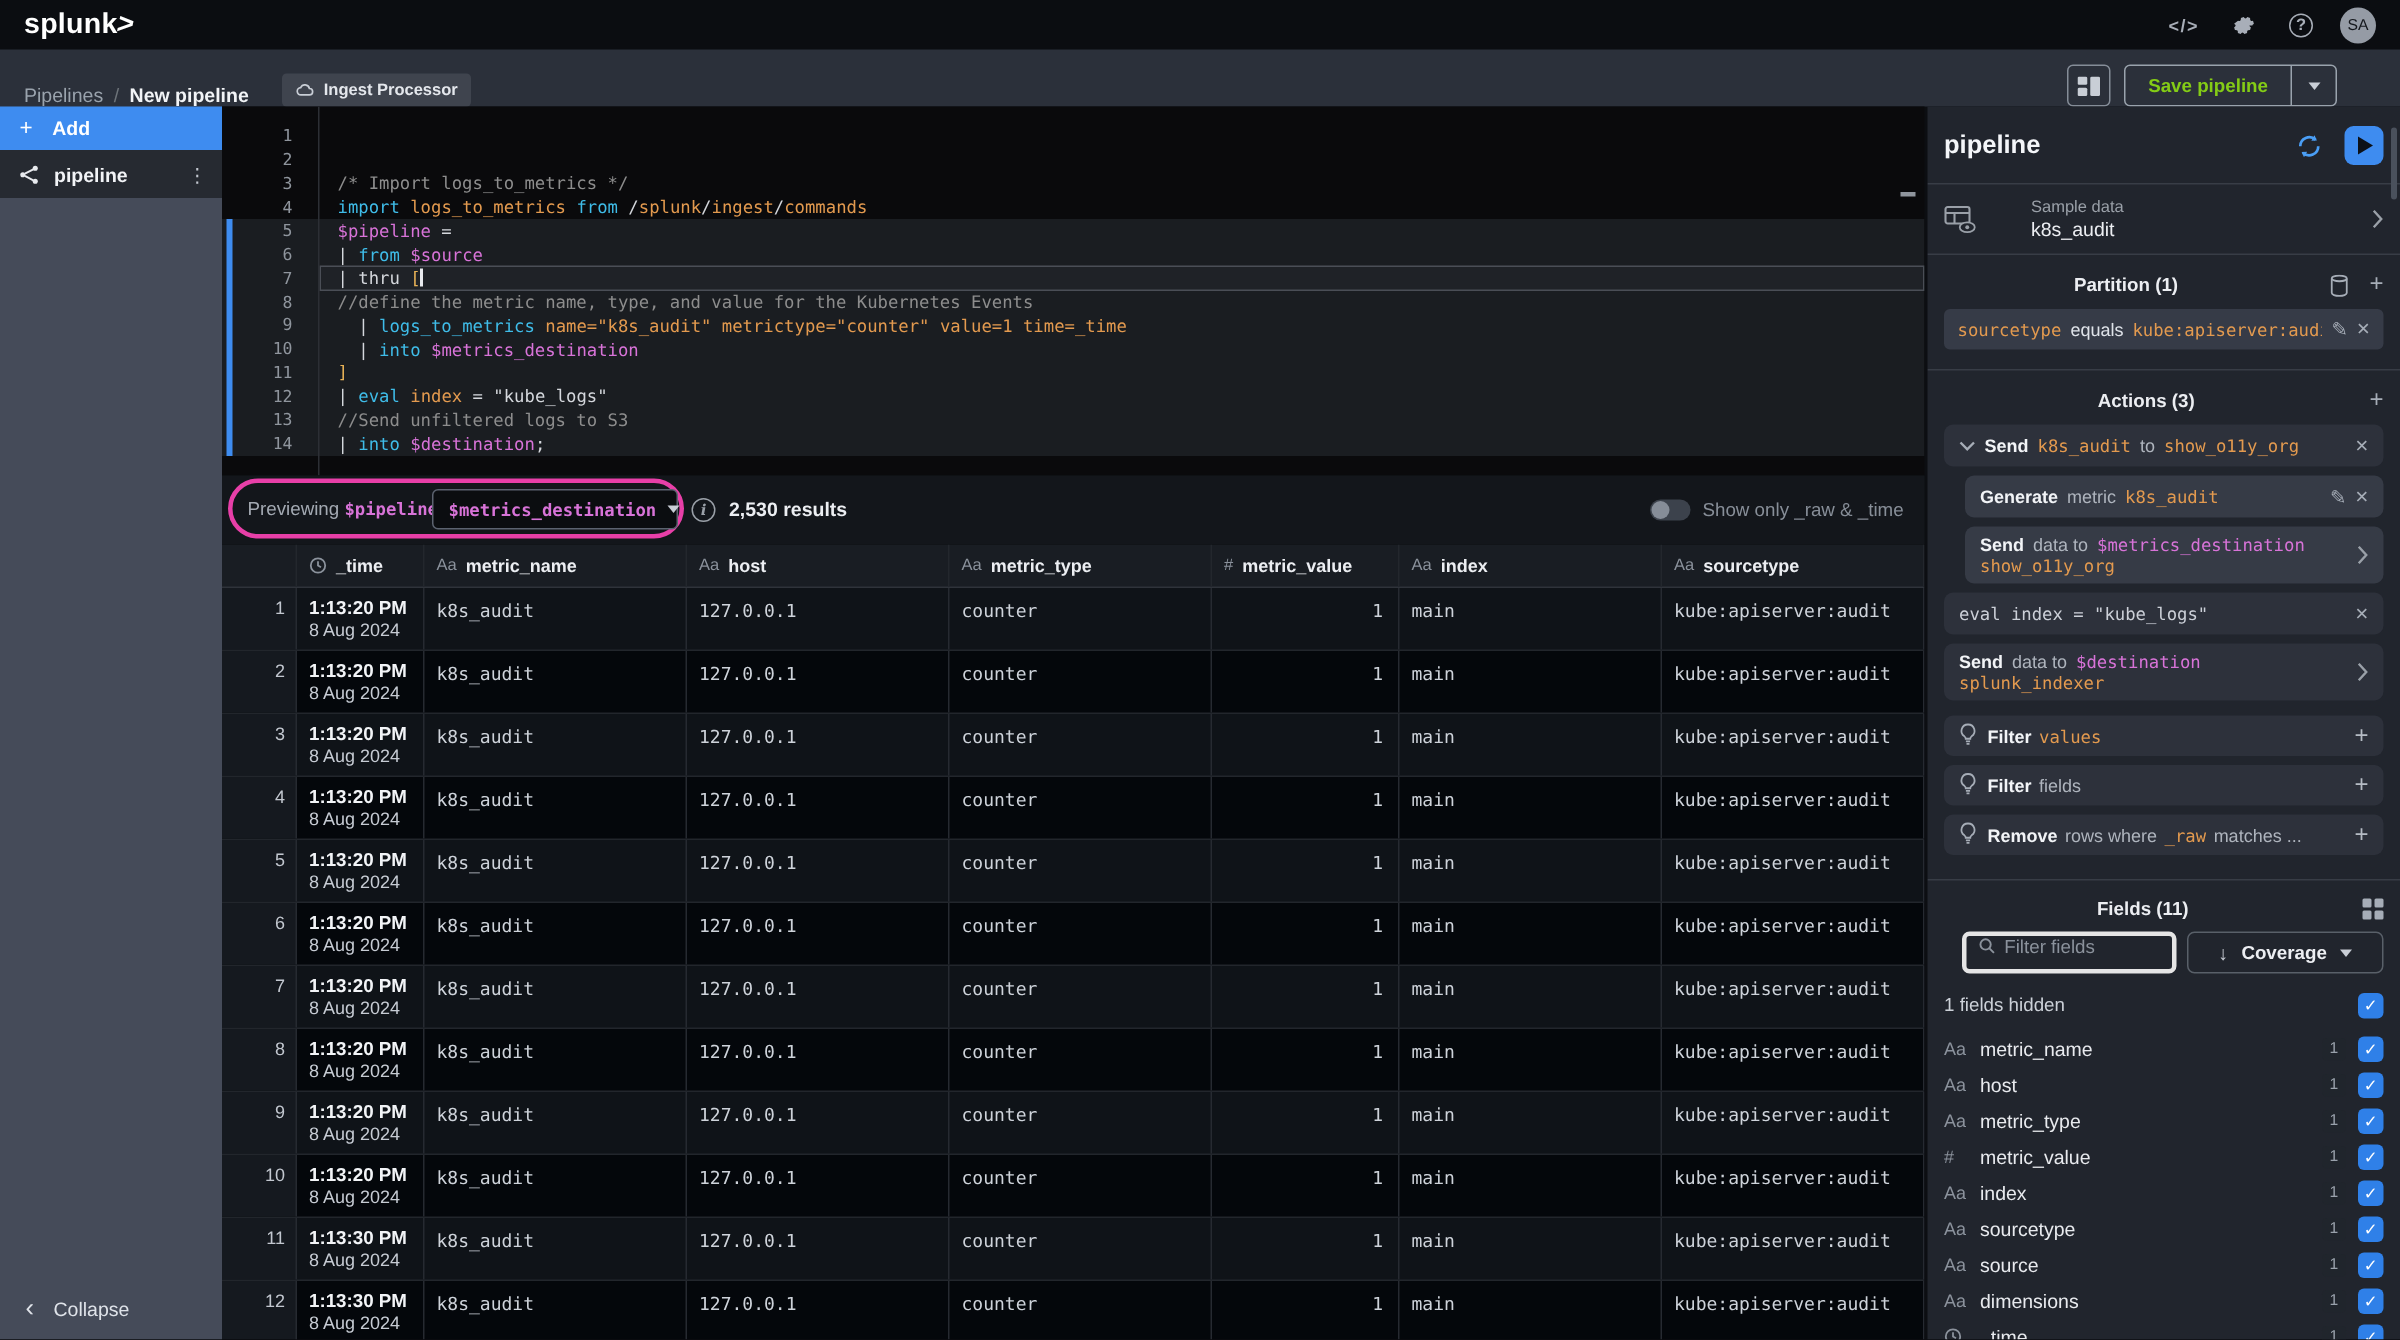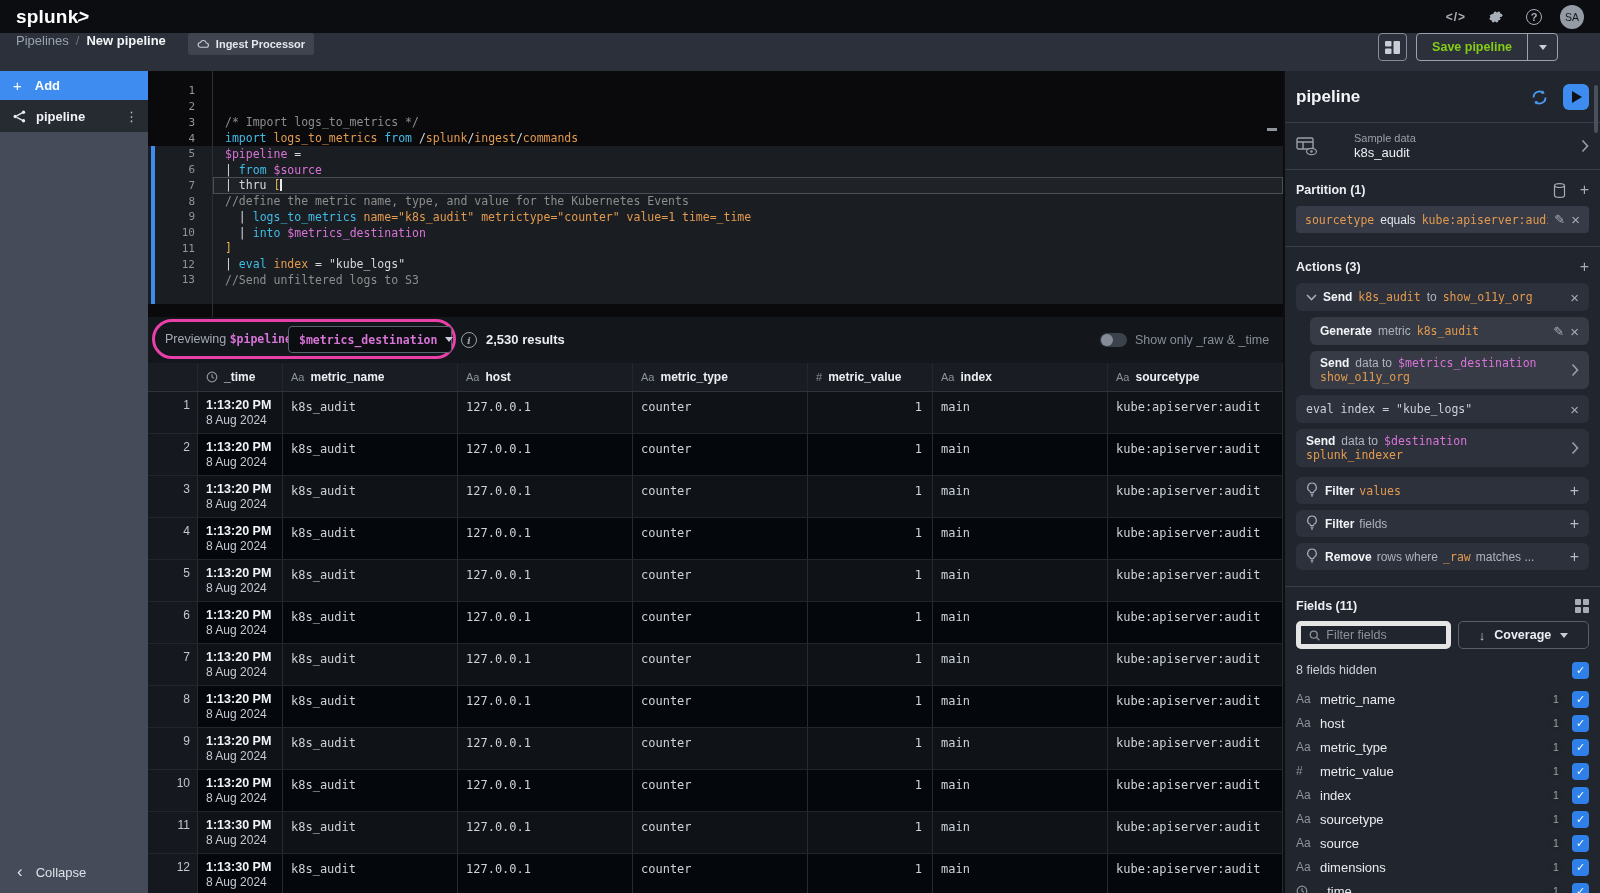--- a/index.html
+++ b/index.html
@@ -10,21 +10,21 @@
   #topbar { position:absolute; left:0; top:0; width:1600px; height:33px; background:#0b0d11; display:flex; align-items:center; padding:0 16px; }
   #logo { font-size:19px; font-weight:bold; color:#ffffff; letter-spacing:.2px; }
   #logo .gt { display:inline-block; transform:skewX(-12deg); color:#ffffff; }
   #topbar .spacer { flex:1; }
   .tb-icon { color:#a8aeb8; margin-left:22px; display:flex; align-items:center; justify-content:center; cursor:pointer; }
   .code-glyph { font-size:12px; font-weight:bold; letter-spacing:1px; }
   .help-circle { width:16px; height:16px; border:1.4px solid #a8aeb8; border-radius:50%; font-size:11px; font-weight:bold; display:flex; align-items:center; justify-content:center; }
   #avatar { width:24px; height:24px; border-radius:50%; background:#959ba5; color:#14171c; font-size:10.5px; font-weight:normal; display:flex; align-items:center; justify-content:center; margin-left:18px; }
 
   
-  #subbar { position:absolute; left:0; top:33px; width:1600px; height:38px; background:#2b303a; display:flex; align-items:flex-start; padding:0 16px; }
+  #subbar { position:absolute; left:0; top:33px; width:1600px; height:38px; background:#2b303a; display:flex; align-items:flex-end; padding:0 16px; }
   #breadcrumb { display:flex; align-items:center; gap:7px; font-size:13px; }
   #breadcrumb .bc1 { color:#9aa3ad; }
   #breadcrumb .sep { color:#6d7379; }
   #breadcrumb .bc2 { color:#f2f4f7; font-weight:bold; }
   #ip-badge { margin-left:22px; height:22px; background:#3f444e; border-radius:3px; display:flex; align-items:center; gap:6px; padding:0 9px; font-size:11px; font-weight:bold; color:#e4e7ec; }
   #subbar .spacer { flex:1; }
   #grid-btn { width:29px; height:28px; border:1px solid #858d98; border-radius:4px; display:flex; align-items:center; justify-content:center; margin-right:9px; cursor:pointer; }
   #save-split { display:flex; height:28px; border:1px solid #9aa3ad; border-radius:4px; overflow:hidden; margin-right:26px; }
   #save-main { padding:0 15px; display:flex; align-items:center; font-size:12.5px; font-weight:bold; color:#84cc16; cursor:pointer; }
   #save-caret { width:30px; border-left:1px solid #9aa3ad; display:flex; align-items:center; justify-content:center; cursor:pointer; }
@@ -99,21 +99,21 @@
   #panel-title { font-size:17px; font-weight:bold; color:#f4f6f9; flex:1; }
   #sync-btn { margin-right:14px; cursor:pointer; display:flex; }
   #play-btn { width:26px; height:26px; border-radius:6px; background:#3e8cf0; display:flex; align-items:center; justify-content:center; cursor:pointer; }
   #play-btn .tri { width:0; height:0; border-top:6px solid transparent; border-bottom:6px solid transparent; border-left:10px solid #0d1117; margin-left:2px; }
   #sample-row { display:flex; align-items:center; gap:10px; padding:9px 0; cursor:pointer; }
   #sample-texts { flex:1;margin-left:26px; }
   #sample-label { font-size:11px; color:#9aa0a8; }
   #sample-value { font-size:13px; color:#eceef2; margin-top:1px; }
   .chev-right { flex:none; display:flex; }
   .sec-header { display:flex; align-items:center; margin:12px 0 8px 0; }
-  .sec-header .lbl { font-size:12.5px; font-weight:bold; color:#eceef2; flex:1; }
+  .sec-header .lbl { font-size:12.5px; font-weight:bold; color:#eceef2; flex:1;text-align:center; }
   .sec-header .icn { color:#a6adb7; margin-left:14px; display:flex; cursor:pointer; }
   .plus-glyph { font-size:16px; color:#b6bcc5; line-height:1; cursor:pointer; }
   #partition-chip { height:27px; background:#363b47; border-radius:4px; display:flex; align-items:center; gap:6px; padding:0 9px; margin-bottom:13px; }
   #partition-chip .fld { font-family:"DejaVu Sans Mono",monospace; font-size:11.5px; color:#e39a4f; }
   #partition-chip .op { font-size:12px; color:#dfe3e9; }
   #partition-chip .val { font-family:"DejaVu Sans Mono",monospace; font-size:11.5px; color:#e39a4f; flex:1; overflow:hidden; white-space:nowrap; }
   .mini-icon { color:#a6adb7; font-size:13px; cursor:pointer; display:flex; }
   .x-glyph { color:#a6adb7; font-size:15px; line-height:1; cursor:pointer; }
   .action-card { background:#2d313b; border-radius:6px; min-height:28px; display:flex; align-items:center; gap:6px; padding:5px 10px; margin-bottom:6px; font-size:12px; }
   .action-card .grow { flex:1; display:flex; align-items:center; gap:6px; flex-wrap:wrap; }
@@ -121,21 +121,21 @@
   .action-card .line { display:flex; align-items:center; gap:6px; }
   .nested { margin-left:14px; background:#363b46; }
   .pt-b { font-weight:bold; color:#f2f4f7; }
   .pt-g { color:#aeb4bd; }
   .pt-om { font-family:"DejaVu Sans Mono",monospace; font-size:11.5px; color:#e39a4f; }
   .pt-pm { font-family:"DejaVu Sans Mono",monospace; font-size:11.5px; color:#d873d8; }
   .pt-m { font-family:"DejaVu Sans Mono",monospace; font-size:11.5px; color:#ccd0d8; }
   .sugg-card { background:#2d313b; border-radius:6px; height:27px; display:flex; align-items:center; gap:7px; padding:0 10px; margin-bottom:6px; font-size:12px; }
   .sugg-card .grow { flex:1; display:flex; align-items:center; gap:5px; }
   #fields-controls { display:flex; gap:7px; margin-bottom:10px; }
-  #field-filter-box { flex:1; height:28px; border:5px solid #e5e5e5; border-radius:5px; display:flex; align-items:center; gap:6px; padding:0 8px; }
+  #field-filter-box { flex:1; height:28px; border:3px solid #e5e5e5; border-radius:5px; display:flex; align-items:flex-start; gap:6px; padding:0 8px;margin-left:12px; }
   #field-filter-input { background:transparent; border:none; outline:none; color:#dfe3e9; font-size:12.5px; width:100%; font-family:"Liberation Sans",sans-serif; }
   #field-filter-input::placeholder { color:#8b929c; }
   #coverage-btn { width:131px; height:28px; border:1px solid #596069; border-radius:5px; display:flex; align-items:center; justify-content:center; gap:9px; cursor:pointer; }
   #coverage-btn .arrow { color:#c9ced6; font-size:13px; }
   #coverage-btn .lbl { font-size:12.5px; font-weight:bold; color:#eceef2; }
   #hidden-row { display:flex; align-items:center; margin:4px 0 6px 0; height:22px; }
   #hidden-row .lbl { flex:1; font-size:12.5px; color:#ccd1d8; }
   .field-row { display:flex; align-items:center; height:24px; }
   .field-row .ficon { width:24px; color:#8b929c; font-size:12px; flex:none; display:flex; align-items:center; }
   .field-row .fname { flex:1; font-size:13px; color:#e8eaee; }
@@ -262,20 +262,24 @@
         <span class="ct"><span class="tok-yellow">]</span></span>
       </div>
       <div class="code-row">
         <span class="ln">12</span>
         <span class="ct"><span class="tok-plain">| </span><span class="tok-cyan">eval</span><span class="tok-plain"> </span><span class="tok-orange">index</span><span class="tok-plain"> = "kube_logs"</span></span>
       </div>
       <div class="code-row">
         <span class="ln">13</span>
         <span class="ct"><span class="tok-comment">//Send unfiltered logs to S3</span></span>
       </div>
+      <div class="code-row">
+        <span class="ln">14</span>
+        <span class="ct"><span class="tok-plain">| </span><span class="tok-cyan">into</span><span class="tok-plain"> </span><span class="tok-pink">$destination</span><span class="tok-plain">;</span></span>
+      </div>
     </div>
   <div id="minimap-dash"></div>
 </div>
 
 <div id="previewbar">
   <div id="annot-oval"></div>
   <div id="previewing">
     <span>Previewing</span>
     <span class="pvar">$pipeline</span>
   </div>
@@ -675,21 +679,21 @@
       <input id="field-filter-input" placeholder="Filter fields" style="">
     </div>
     <div id="coverage-btn">
       <span class="arrow">↓</span>
       <span class="lbl">Coverage</span>
       <div class="caret-down"></div>
     </div>
   </div>
 
   <div id="hidden-row">
-    <span class="lbl">8 fields hidden</span>
+    <span class="lbl">1 fields hidden</span>
     <span class="checkbox">✓</span>
   </div>
 
   <div id="fields-list">
       <div class="field-row">
         <div class="ficon">
           <span class="hicon">Aa</span>
         </div>
         <span class="fname">metric_name</span>
         <span class="fcount">1</span>

